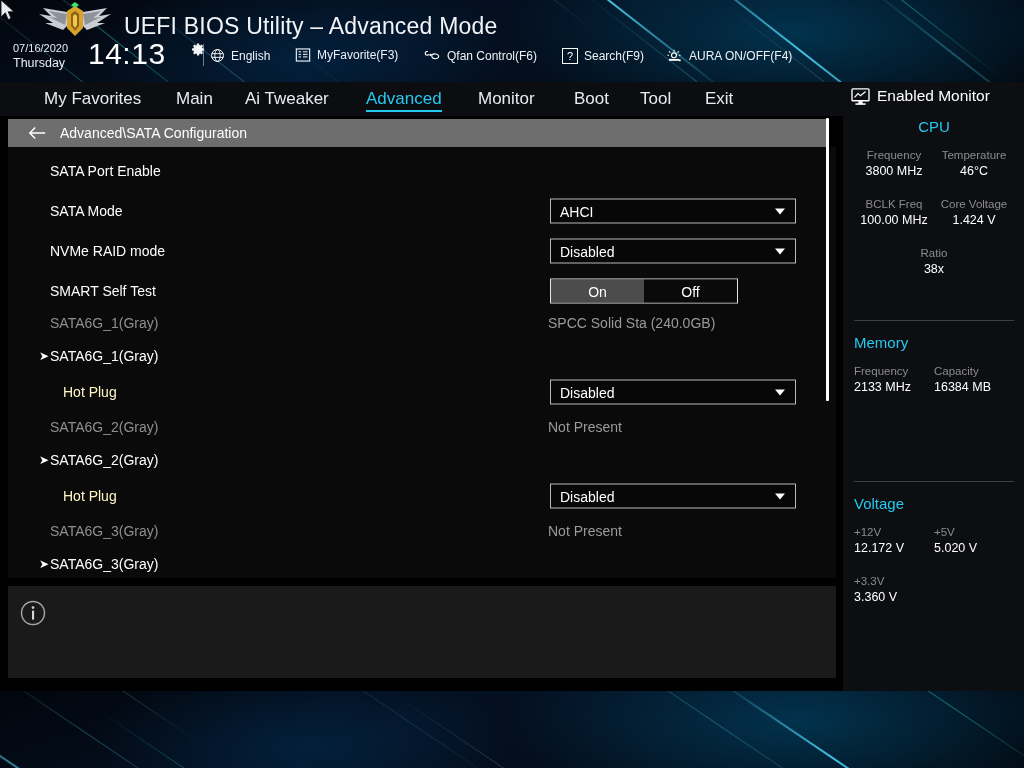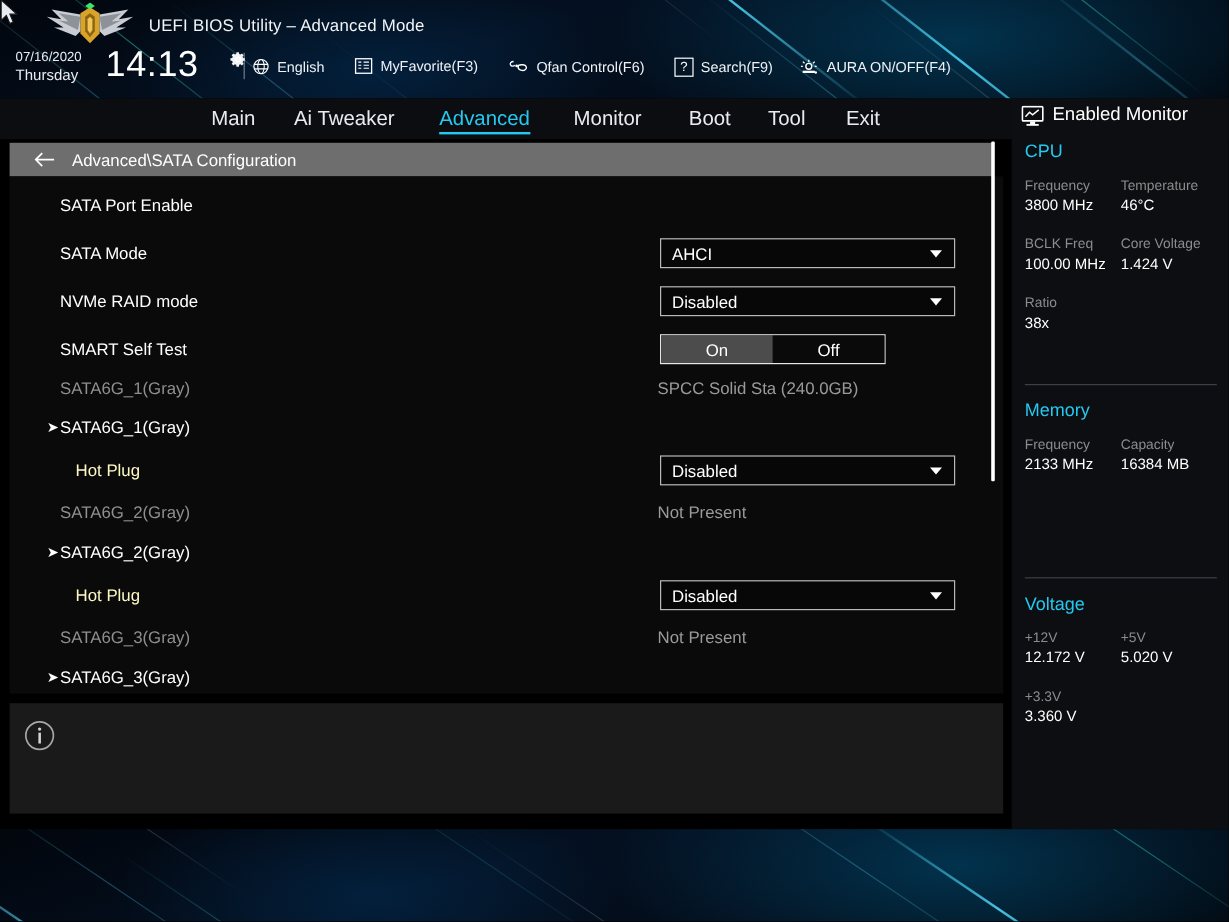--- a/index.html
+++ b/index.html
@@ -32,21 +32,21 @@
   .streaks i.dim { opacity:.35; }
   .streaks i.teal { background:linear-gradient(90deg, rgba(0,120,120,0) 0%, rgba(40,170,160,0.6) 50%, rgba(0,120,120,0) 100%); }
   .streaks i.white { background:linear-gradient(90deg, rgba(255,255,255,0) 0%, rgba(210,230,245,0.55) 50%, rgba(255,255,255,0) 100%); }
 
   
   #header { position:absolute; top:0; left:0; width:1024px; height:82px; }
   .hdr-content { position:absolute; inset:0; }
   #tuf-logo { position:absolute; left:33px; top:2px; width:84px; height:46px; }
   #app-title {
     position:absolute; left:124px; top:13px;
-    font-size:14px; color:#f2f4f7; letter-spacing:.2px; white-space:nowrap;
+    font-size:23px; color:#f2f4f7; letter-spacing:.2px; white-space:nowrap;
   }
   #datebox { position:absolute; left:13px; top:41px; line-height:15px; }
   #datebox .d { font-size:11px; color:#e9edf2;text-align:center; }
   #datebox .w { font-size:12.5px; color:#e9edf2; }
   #clock {
     position:absolute; left:88px; top:37px;
     font-size:30px; color:#ffffff; letter-spacing:.5px; white-space:nowrap;
   }
   #clock-gear { position:absolute; left:191px; top:42px; width:15px; height:15px; }
   .vsep { position:absolute; top:44px; width:1px; height:22px; background:rgba(190,210,230,.55); }
@@ -255,20 +255,23 @@
             <path d="M12 2.4v2.6M5.2 4.6l1.9 1.9M18.8 4.6l-1.9 1.9M3 10h2.2M18.8 10H21" stroke="#fff" stroke-width="1.5"></path>
             <circle cx="20" cy="17" r="1.4" fill="#fff"></circle>
           </svg>
         </span>
         <span class="lbl">AURA ON/OFF(F4)</span>
       </div>
     </div>
   </div>
 
   <div id="tabbar">
+    <div class="tab" style="left:44px;">
+        <span>My Favorites</span>
+      </div>
     <div class="tab" style="left:176px;">
         <span>Main</span>
       </div>
     <div class="tab" style="left:245px;">
         <span>Ai Tweaker</span>
       </div>
     <div class="tab active" style="left:366px;">
         <span>Advanced</span>
       </div>
     <div class="tab" style="left:478px;">
@@ -383,21 +386,21 @@
     <div class="hw-head">
       <svg width="19" height="17" viewBox="0 0 22 20">
         <rect x="1" y="1" width="20" height="14" rx="1" fill="none" stroke="#fff" stroke-width="1.6"></rect>
         <path d="M4 11 L8 6.5 L11 9 L17 4.2" fill="none" stroke="#fff" stroke-width="1.5"></path>
         <rect x="8.5" y="15.5" width="5" height="3.5" fill="#fff"></rect>
         <rect x="5" y="18" width="12" height="1.8" fill="#fff"></rect>
       </svg>
       <span class="t">Enabled Monitor</span>
     </div>
 
-    <div class="hw-section" style="top:36px;">
+    <div class="hw-section" style="top:36px;text-align:center;">
       <div class="sect-title">CPU</div>
       <div class="hw-grid">
         <div class="hw-cell">
           <div class="k">Frequency</div>
           <div class="v">3800 MHz</div>
         </div>
         <div class="hw-cell">
           <div class="k">Temperature</div>
           <div class="v">46°C</div>
         </div>

